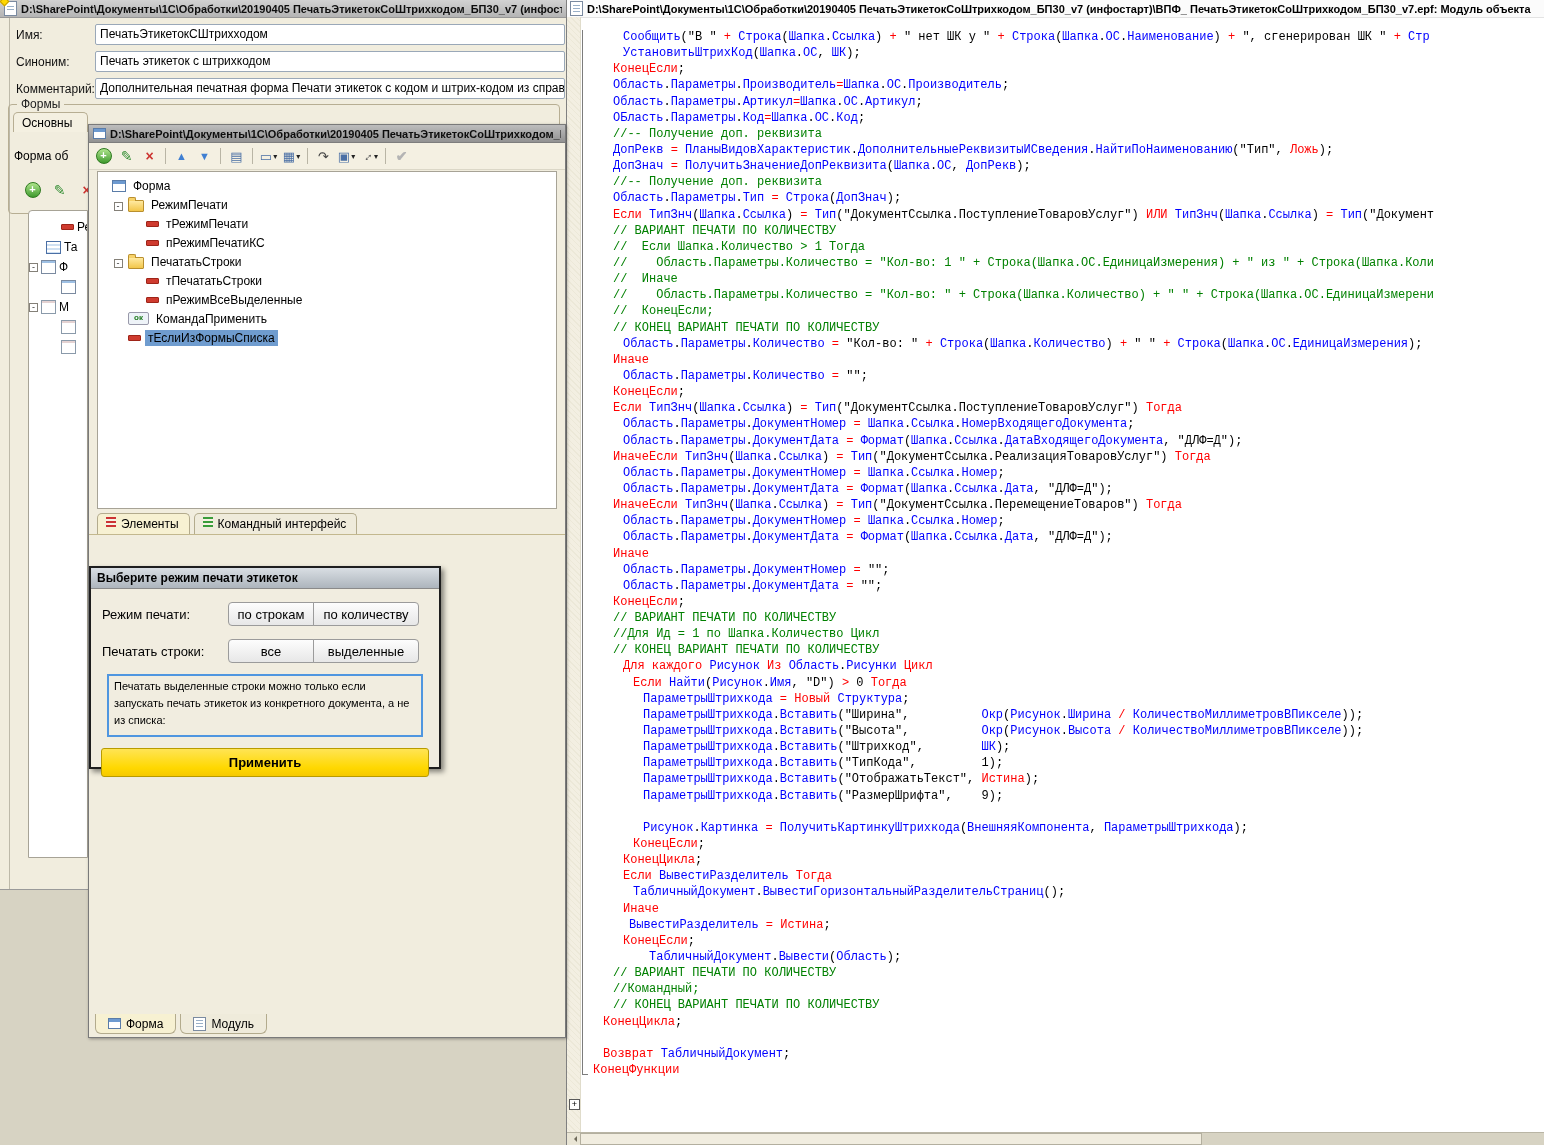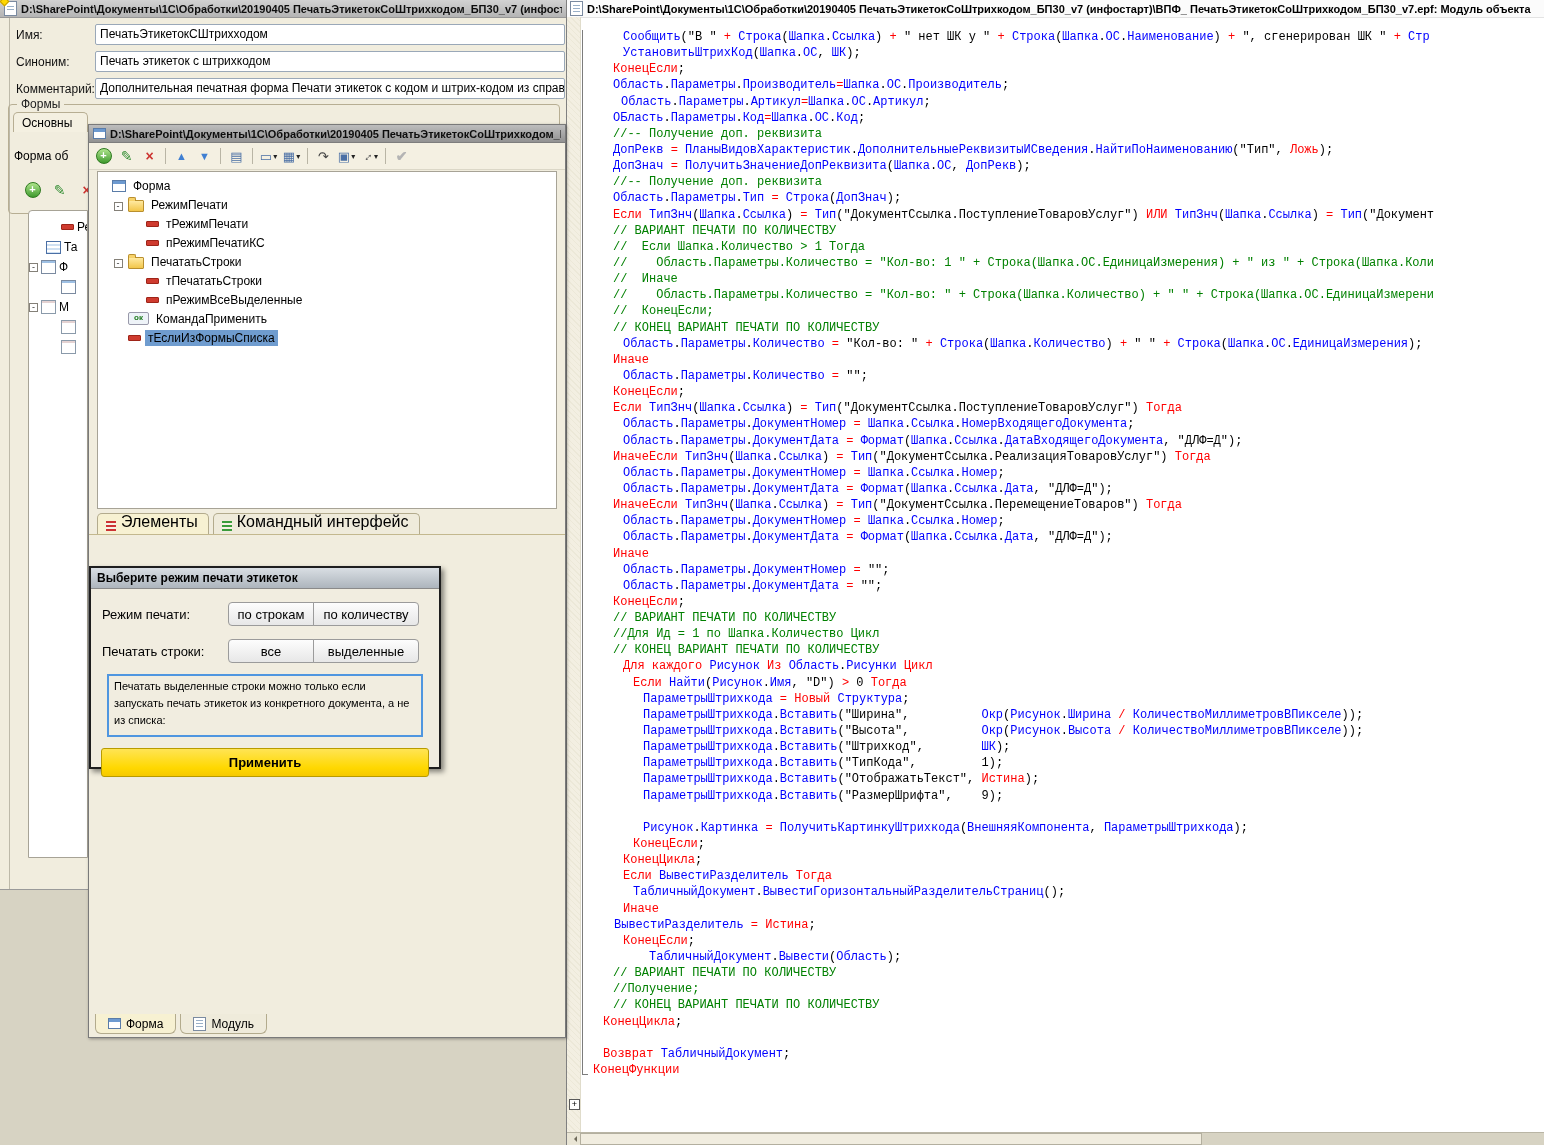--- a/index.html
+++ b/index.html
@@ -62,21 +62,21 @@
   .trow{height:19px;display:flex;align-items:center;gap:4px;font-size:12px;padding-left:12px;white-space:nowrap}
   .sp14{display:inline-block;width:14px;flex:none}
   .slot{display:inline-block;width:12px;flex:none;text-align:center}
   .i-exp{width:9px;height:9px;border:1px solid #848078;background:#fff;font-size:9px;
          line-height:7px;text-align:center;color:#333;box-sizing:border-box;display:inline-block}
   .tlabel{padding:1px 3px}
   .tlabel.sel{background:var(--c-selection_bg,#6f9ccf);color:#000}
 
   .etabs{position:absolute;left:0;top:388px;width:100%;padding-left:8px;box-sizing:border-box;
          border-bottom:1px solid #c3b88e;height:22px;display:flex;gap:4px;align-items:flex-end}
-  .etab{display:flex;align-items:flex-end;gap:5px;padding:3px 10px 3px 8px;font-size:16px;
+  .etab{display:flex;align-items:flex-start;gap:5px;padding:3px 10px 3px 8px;font-size:12px;
         background:#efebdb;border:1px solid #b3ab8d;border-bottom:none;border-radius:5px 5px 0 0;height:21px;box-sizing:border-box}
   .etab.active{background:#f7f1d2;font-weight:normal}
   .bars{display:inline-block;width:10px;height:10px}
   .bars.red{background:repeating-linear-gradient(to bottom,#cc3333 0 2px,#f6f2e4 2px 4px)}
   .bars.green{background:repeating-linear-gradient(to bottom,#3a9c3a 0 2px,#f6f2e4 2px 4px)}
 
   .btabs{position:absolute;left:6px;bottom:3px;display:flex;gap:4px}
   .btab{display:flex;align-items:center;gap:5px;padding:3px 12px;font-size:12px;background:#efebdb;
         border:1px solid #b3ab8d;border-top:none;border-radius:0 0 6px 6px;height:20px;box-sizing:border-box}
   .btab.active{background:#f7f1d2}
@@ -231,21 +231,21 @@
       <span class="ttext">D:\SharePoint\Документы\1С\Обработки\20190405 ПечатьЭтикетокСоШтрихкодом_БП30_v7 (инфостарт)\ВПФ_ ПечатьЭтикетокСоШтрихкодом_БП30_v7.epf: Модуль объекта</span>
     </div>
     <div class="fold-margin"></div>
     <div class="bracket"></div>
     <div class="foldplus">+</div>
     <div id="code-lines">
         <div class="cl" style="padding-left: 42px;"><span class="id">Сообщить</span><span class="pn">(</span><span class="st">"В "</span><span class="pn"> </span><span class="kw">+</span><span class="pn"> </span><span class="id">Строка</span><span class="pn">(</span><span class="id">Шапка</span><span class="pn">.</span><span class="id">Ссылка</span><span class="pn">)</span><span class="pn"> </span><span class="kw">+</span><span class="pn"> </span><span class="st">" нет ШК у "</span><span class="pn"> </span><span class="kw">+</span><span class="pn"> </span><span class="id">Строка</span><span class="pn">(</span><span class="id">Шапка</span><span class="pn">.</span><span class="id">ОС</span><span class="pn">.</span><span class="id">Наименование</span><span class="pn">)</span><span class="pn"> </span><span class="kw">+</span><span class="pn"> </span><span class="st">", сгенерирован ШК "</span><span class="pn"> </span><span class="kw">+</span><span class="pn"> </span><span class="id">Стр</span></div>
         <div class="cl" style="padding-left: 42px;"><span class="id">УстановитьШтрихКод</span><span class="pn">(</span><span class="id">Шапка</span><span class="pn">.</span><span class="id">ОС</span><span class="pn">,</span><span class="pn"> </span><span class="id">ШК</span><span class="pn">)</span><span class="pn">;</span></div>
         <div class="cl" style="padding-left: 32px;"><span class="kw">КонецЕсли</span><span class="pn">;</span></div>
         <div class="cl" style="padding-left: 32px;"><span class="id">Область</span><span class="pn">.</span><span class="id">Параметры</span><span class="pn">.</span><span class="id">Производитель</span><span class="kw">=</span><span class="id">Шапка</span><span class="pn">.</span><span class="id">ОС</span><span class="pn">.</span><span class="id">Производитель</span><span class="pn">;</span></div>
-        <div class="cl" style="padding-left: 40px;"><span class="id">Область</span><span class="pn">.</span><span class="id">Параметры</span><span class="pn">.</span><span class="id">Артикул</span><span class="kw">=</span><span class="id">Шапка</span><span class="pn">.</span><span class="id">ОС</span><span class="pn">.</span><span class="id">Артикул</span><span class="pn">;</span></div>
+        <div class="cl" style="padding-left: 32px;"><span class="id">Область</span><span class="pn">.</span><span class="id">Параметры</span><span class="pn">.</span><span class="id">Артикул</span><span class="kw">=</span><span class="id">Шапка</span><span class="pn">.</span><span class="id">ОС</span><span class="pn">.</span><span class="id">Артикул</span><span class="pn">;</span></div>
         <div class="cl" style="padding-left: 32px;"><span class="id">ОБласть</span><span class="pn">.</span><span class="id">Параметры</span><span class="pn">.</span><span class="id">Код</span><span class="kw">=</span><span class="id">Шапка</span><span class="pn">.</span><span class="id">ОС</span><span class="pn">.</span><span class="id">Код</span><span class="pn">;</span></div>
         <div class="cl" style="padding-left: 32px;"><span class="cm">//-- Получение доп. реквизита</span></div>
         <div class="cl" style="padding-left: 32px;"><span class="id">ДопРекв</span><span class="pn"> </span><span class="kw">=</span><span class="pn"> </span><span class="id">ПланыВидовХарактеристик</span><span class="pn">.</span><span class="id">ДополнительныеРеквизитыИСведения</span><span class="pn">.</span><span class="id">НайтиПоНаименованию</span><span class="pn">(</span><span class="st">"Тип"</span><span class="pn">,</span><span class="pn"> </span><span class="kw">Ложь</span><span class="pn">)</span><span class="pn">;</span></div>
         <div class="cl" style="padding-left: 32px;"><span class="id">ДопЗнач</span><span class="pn"> </span><span class="kw">=</span><span class="pn"> </span><span class="id">ПолучитьЗначениеДопРеквизита</span><span class="pn">(</span><span class="id">Шапка</span><span class="pn">.</span><span class="id">ОС</span><span class="pn">,</span><span class="pn"> </span><span class="id">ДопРекв</span><span class="pn">)</span><span class="pn">;</span></div>
         <div class="cl" style="padding-left: 32px;"><span class="cm">//-- Получение доп. реквизита</span></div>
         <div class="cl" style="padding-left: 32px;"><span class="id">Область</span><span class="pn">.</span><span class="id">Параметры</span><span class="pn">.</span><span class="id">Тип</span><span class="pn"> </span><span class="kw">=</span><span class="pn"> </span><span class="id">Строка</span><span class="pn">(</span><span class="id">ДопЗнач</span><span class="pn">)</span><span class="pn">;</span></div>
         <div class="cl" style="padding-left: 32px;"><span class="kw">Если</span><span class="pn"> </span><span class="id">ТипЗнч</span><span class="pn">(</span><span class="id">Шапка</span><span class="pn">.</span><span class="id">Ссылка</span><span class="pn">)</span><span class="pn"> </span><span class="kw">=</span><span class="pn"> </span><span class="id">Тип</span><span class="pn">(</span><span class="st">"ДокументСсылка.ПоступлениеТоваровУслуг"</span><span class="pn">)</span><span class="pn"> </span><span class="kw">ИЛИ</span><span class="pn"> </span><span class="id">ТипЗнч</span><span class="pn">(</span><span class="id">Шапка</span><span class="pn">.</span><span class="id">Ссылка</span><span class="pn">)</span><span class="pn"> </span><span class="kw">=</span><span class="pn"> </span><span class="id">Тип</span><span class="pn">(</span><span class="st">"Документ</span></div>
         <div class="cl" style="padding-left: 32px;"><span class="cm">// ВАРИАНТ ПЕЧАТИ ПО КОЛИЧЕСТВУ</span></div>
         <div class="cl" style="padding-left: 32px;"><span class="cm">//  Если Шапка.Количество &gt; 1 Тогда</span></div>
         <div class="cl" style="padding-left: 32px;"><span class="cm">//    Область.Параметры.Количество = "Кол-во: 1 " + Строка(Шапка.ОС.ЕдиницаИзмерения) + " из " + Строка(Шапка.Коли</span></div>
@@ -282,25 +282,25 @@
         <div class="cl" style="padding-left: 62px;"><span class="id">ПараметрыШтрихкода</span><span class="pn">.</span><span class="id">Вставить</span><span class="pn">(</span><span class="st">"ТипКода"</span><span class="pn">,</span><span class="pn">         </span><span class="st">1</span><span class="pn">)</span><span class="pn">;</span></div>
         <div class="cl" style="padding-left: 62px;"><span class="id">ПараметрыШтрихкода</span><span class="pn">.</span><span class="id">Вставить</span><span class="pn">(</span><span class="st">"ОтображатьТекст"</span><span class="pn">,</span><span class="pn"> </span><span class="kw">Истина</span><span class="pn">)</span><span class="pn">;</span></div>
         <div class="cl" style="padding-left: 62px;"><span class="id">ПараметрыШтрихкода</span><span class="pn">.</span><span class="id">Вставить</span><span class="pn">(</span><span class="st">"РазмерШрифта"</span><span class="pn">,</span><span class="pn">    </span><span class="st">9</span><span class="pn">)</span><span class="pn">;</span></div>
         <div class="cl" style="padding-left: 12px;"></div>
         <div class="cl" style="padding-left: 62px;"><span class="id">Рисунок</span><span class="pn">.</span><span class="id">Картинка</span><span class="pn"> </span><span class="kw">=</span><span class="pn"> </span><span class="id">ПолучитьКартинкуШтрихкода</span><span class="pn">(</span><span class="id">ВнешняяКомпонента</span><span class="pn">,</span><span class="pn"> </span><span class="id">ПараметрыШтрихкода</span><span class="pn">)</span><span class="pn">;</span></div>
         <div class="cl" style="padding-left: 52px;"><span class="kw">КонецЕсли</span><span class="pn">;</span></div>
         <div class="cl" style="padding-left: 42px;"><span class="kw">КонецЦикла</span><span class="pn">;</span></div>
         <div class="cl" style="padding-left: 42px;"><span class="kw">Если</span><span class="pn"> </span><span class="id">ВывестиРазделитель</span><span class="pn"> </span><span class="kw">Тогда</span></div>
         <div class="cl" style="padding-left: 52px;"><span class="id">ТабличныйДокумент</span><span class="pn">.</span><span class="id">ВывестиГоризонтальныйРазделительСтраниц</span><span class="pn">(</span><span class="pn">)</span><span class="pn">;</span></div>
         <div class="cl" style="padding-left: 42px;"><span class="kw">Иначе</span></div>
-        <div class="cl" style="padding-left: 33px;"><span class="id">ВывестиРазделитель</span><span class="pn"> </span><span class="kw">=</span><span class="pn"> </span><span class="kw">Истина</span><span class="pn">;</span></div>
+        <div class="cl" style="padding-left: 48px;"><span class="id">ВывестиРазделитель</span><span class="pn"> </span><span class="kw">=</span><span class="pn"> </span><span class="kw">Истина</span><span class="pn">;</span></div>
         <div class="cl" style="padding-left: 42px;"><span class="kw">КонецЕсли</span><span class="pn">;</span></div>
         <div class="cl" style="padding-left: 68px;"><span class="id">ТабличныйДокумент</span><span class="pn">.</span><span class="id">Вывести</span><span class="pn">(</span><span class="id">Область</span><span class="pn">)</span><span class="pn">;</span></div>
         <div class="cl" style="padding-left: 32px;"><span class="cm">// ВАРИАНТ ПЕЧАТИ ПО КОЛИЧЕСТВУ</span></div>
-        <div class="cl" style="padding-left: 32px;"><span class="cm">//Получение;</span></div>
+        <div class="cl" style="padding-left: 32px;"><span class="cm">//Командный;</span></div>
         <div class="cl" style="padding-left: 32px;"><span class="cm">// КОНЕЦ ВАРИАНТ ПЕЧАТИ ПО КОЛИЧЕСТВУ</span></div>
         <div class="cl" style="padding-left: 22px;"><span class="kw">КонецЦикла</span><span class="pn">;</span></div>
         <div class="cl" style="padding-left: 12px;"></div>
         <div class="cl" style="padding-left: 22px;"><span class="kw">Возврат</span><span class="pn"> </span><span class="id">ТабличныйДокумент</span><span class="pn">;</span></div>
         <div class="cl" style="padding-left: 12px;"><span class="kw">КонецФункции</span></div>
         <div class="cl" style="padding-left: 12px;"></div>
         <div class="cl" style="padding-left: 12px; margin-top: 44px;"><span class="kw">Функция</span><span class="pn"> </span><span class="id">КонтрольныйСимволЕАН</span><span class="pn">(</span><span class="id">ШтрихКод</span><span class="pn">,</span><span class="pn"> </span><span class="id">Тип</span><span class="pn">)</span><span class="more-box">…</span></div>
       </div>
     <div class="hscroll">
       <div class="harrow"></div>

